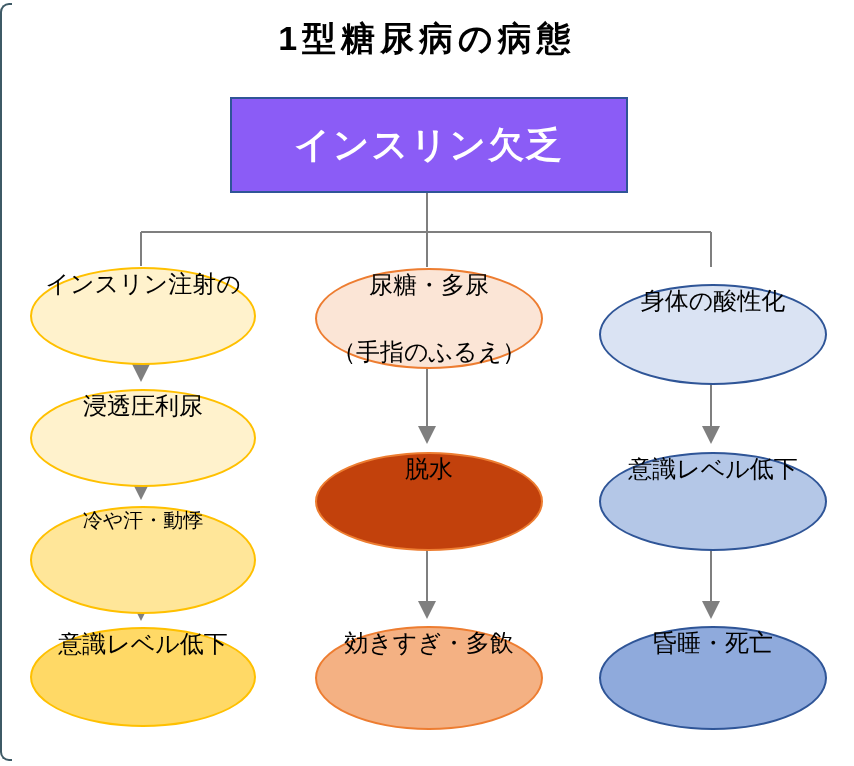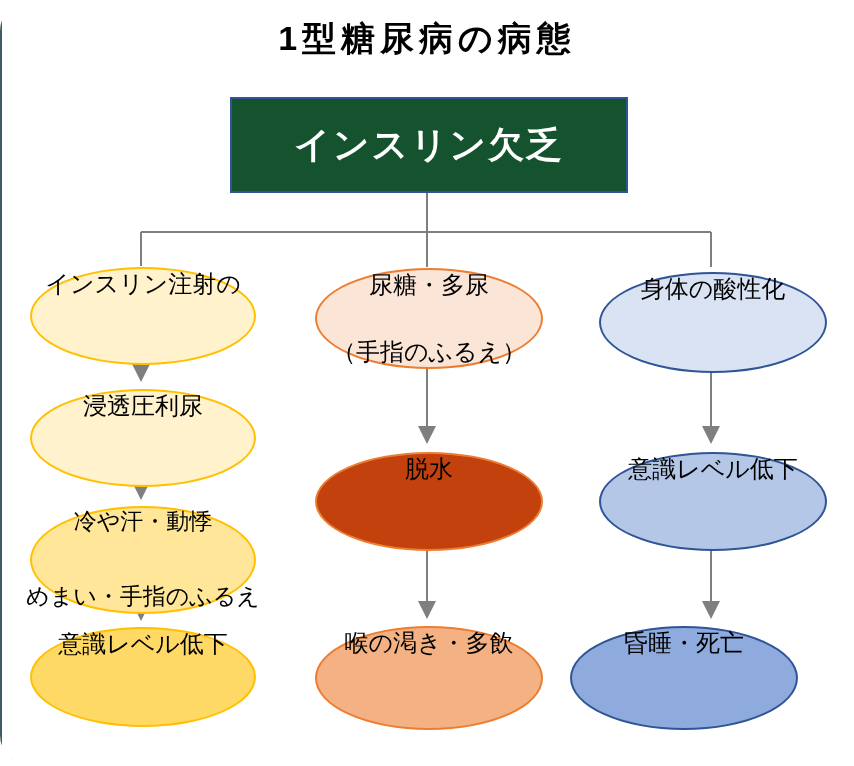--- a/index.html
+++ b/index.html
@@ -1,18 +1,18 @@
 <!DOCTYPE html>
 <html><head>
 <meta charset="utf-8">
 <style>
   html,body{margin:0;padding:0;background:#fff;}
   .canvas{
     position:relative;width:854px;height:766px;background:#fff;overflow:hidden;
-    font-family:"Liberation Sans",sans-serif;color:#000;border-radius:31px;
+    font-family:"Liberation Sans",sans-serif;color:#000;
   }
   
   .frame{
     position:absolute;left:0;top:3px;width:10px;height:754px;
     border:2px solid #3E5A66;border-right:none;border-radius:9px 0 0 9px;
   }
   .title{
     position:absolute;left:0;top:16px;width:854px;margin:0;
     text-align:center;font-size:34px;font-weight:bold;letter-spacing:5px;line-height:44px;
   }
@@ -24,41 +24,41 @@
   .connectors{position:absolute;left:0;top:0;pointer-events:none;}
   .node{
     position:absolute;border:2px solid;border-radius:50%;
     display:flex;flex-direction:column;align-items:center;justify-content:space-between;
     font-size:24px;line-height:1.25;text-align:center;white-space:nowrap;font-family:Liberation Serif, serif;
   }
   .node .ln{display:block;}
   
   .c1n1{left:30px;top:267px;width:222px;height:94px;}
   .c1n2{left:30px;top:389px;width:222px;height:94px;}
-  .c1n3{left:30px;top:506px;width:222px;height:104px;font-size:23px;}
+  .c1n3{left:30px;top:506px;width:222px;height:104px;font-size:20px;}
   .c1n4{left:30px;top:627px;width:222px;height:96px;}
   
   .c2n1{left:315px;top:268px;width:224px;height:97px;}
   .c2n2{left:315px;top:452px;width:224px;height:95px;}
   .c2n3{left:315px;top:626px;width:224px;height:100px;}
   
-  .c3n1{left:599px;top:272px;width:224px;height:97px;}
+  .c3n1{left:599px;top:284px;width:224px;height:97px;}
   .c3n2{left:599px;top:452px;width:224px;height:95px;}
-  .c3n3{left:570px;top:626px;width:224px;height:100px;}
+  .c3n3{left:599px;top:626px;width:224px;height:100px;}
 </style>
 </head>
 <body>
 
 <div class="canvas">
 
   <div class="frame" style="border-color: rgb(62, 90, 102);"></div>
 
   <h1 class="title" style="color: rgb(0, 0, 0);">1型糖尿病の病態</h1>
 
-  <div class="root-box" style="background-color: #14532d; border-color: rgb(47, 85, 151); color: rgb(255, 255, 255);">
+  <div class="root-box" style="background-color: #8b5cf6; border-color: rgb(47, 85, 151); color: rgb(255, 255, 255);">
     <span>インスリン欠乏</span>
   </div>
 
   <svg class="connectors" width="854" height="766" viewBox="0 0 854 766">
     <defs>
       <marker id="arrow" markerWidth="10" markerHeight="10" refX="7.5" refY="4.5" orient="auto">
         <path d="M0,0 L9,4.5 L0,9 Z" fill="#7F7F7F"></path>
       </marker>
     </defs>
 
@@ -83,37 +83,36 @@
 
   <div>
     <div class="node c1n1" style="background-color: rgb(255, 242, 204); border-color: rgb(255, 192, 0);">
       <span class="ln">インスリン注射の</span>
     </div>
     <div class="node c1n2" style="background-color: rgb(255, 242, 204); border-color: rgb(255, 192, 0);">
       <span class="ln">浸透圧利尿</span>
     </div>
     <div class="node c1n3" style="background-color: rgb(255, 230, 153); border-color: rgb(255, 192, 0);">
       <span class="ln">冷や汗・動悸</span>
-      <span class="ln">めまい・手指のふるえ</span>
     </div>
     <div class="node c1n4" style="background-color: rgb(255, 217, 102); border-color: rgb(255, 192, 0);">
       <span class="ln">意識レベル低下</span>
     </div>
   </div>
 
   <div>
     <div class="node c2n1" style="background-color: rgb(251, 229, 214); border-color: rgb(237, 125, 49);">
       <span class="ln">尿糖・多尿</span>
       <span class="ln">（手指のふるえ）</span>
     </div>
     <div class="node c2n2" style="background-color: #c2410c; border-color: rgb(237, 125, 49);">
       <span class="ln">脱水</span>
     </div>
     <div class="node c2n3" style="background-color: rgb(244, 177, 131); border-color: rgb(237, 125, 49);">
-      <span class="ln">喉の渇き・多飲</span>
+      <span class="ln">効きすぎ・多飲</span>
     </div>
   </div>
 
   <div>
     <div class="node c3n1" style="background-color: rgb(218, 227, 243); border-color: rgb(47, 85, 151);">
       <span class="ln">身体の酸性化</span>
     </div>
     <div class="node c3n2" style="background-color: rgb(180, 199, 231); border-color: rgb(47, 85, 151);">
       <span class="ln">意識レベル低下</span>
     </div>

